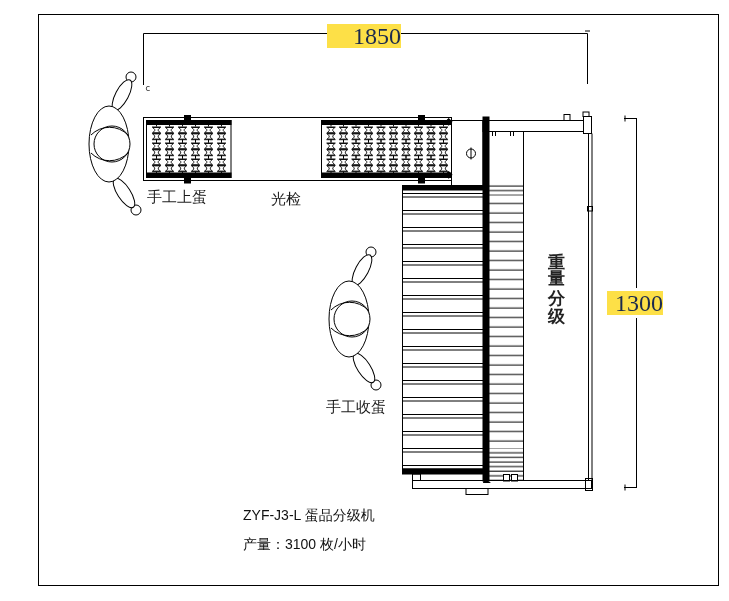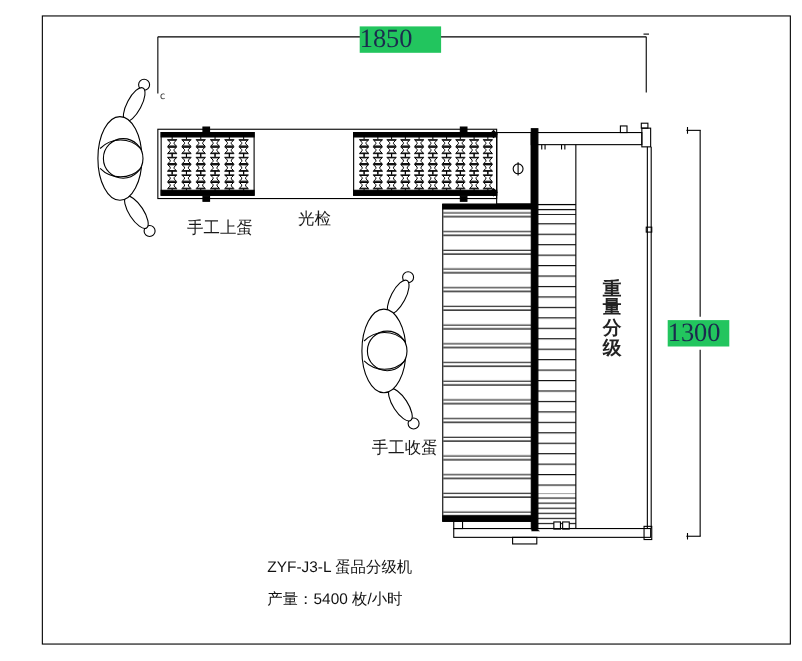--- a/index.html
+++ b/index.html
@@ -3,30 +3,30 @@
 <meta charset="utf-8">
 <style>
   html,body{margin:0;padding:0;background:#fff;}
   #canvas{
     position:relative;width:729px;height:601px;background:#ffffff;
     font-family:"Liberation Sans", sans-serif;overflow:hidden;
   }
   #drawing{position:absolute;left:0;top:0;}
   .lbl{position:absolute;color:#1a1a1a;font-size:15px;white-space:nowrap;}
   .dim{
-    position:absolute;color:#1b2a4e;background:#22c55e;text-align:left;
+    position:absolute;color:#1b2a4e;background:#fde047;text-align:right;
     font-family:"Liberation Serif", serif;font-size:24px;line-height:24px;
   }
   #dim-w{left:327px;top:24px;width:74px;}
   #dim-h{left:607px;top:291px;width:56px;}
   #corner-mark{position:absolute;left:145px;top:83px;font-size:9px;color:#333;
     font-family:"DejaVu Sans Mono", monospace;}
-  #lbl-loading{left:147px;top:198px;margin-left:23px;}
+  #lbl-loading{left:147px;top:188px;}
   #lbl-candling{left:271px;top:190px;}
-  #lbl-collect{left:326px;top:398px;margin-left:12px;}
+  #lbl-collect{left:326px;top:398px;}
   #lbl-grading{
     position:absolute;left:545px;top:239px;height:150px;
     writing-mode:vertical-rl;text-orientation:upright;
     font-size:17px;font-weight:bold;color:#222;letter-spacing:18px;white-space:nowrap;
   }
   #info-block{position:absolute;left:243px;top:501px;color:#111;
     font-size:14px;line-height:28.5px;}
 </style>
 </head>
 <body>
@@ -214,15 +214,15 @@
   <div class="dim" id="dim-h">1300</div>
   <div id="corner-mark">c</div>
 
   <div class="lbl" id="lbl-loading">手工上蛋</div>
   <div class="lbl" id="lbl-candling">光检</div>
   <div class="lbl" id="lbl-collect">手工收蛋</div>
   <div id="lbl-grading">重量分级</div>
 
   <div id="info-block">
     <div>ZYF-J3-L 蛋品分级机</div>
-    <div>产量：5400 枚/小时</div>
+    <div>产量：3100 枚/小时</div>
   </div>
 </div>
 
 </body></html>

